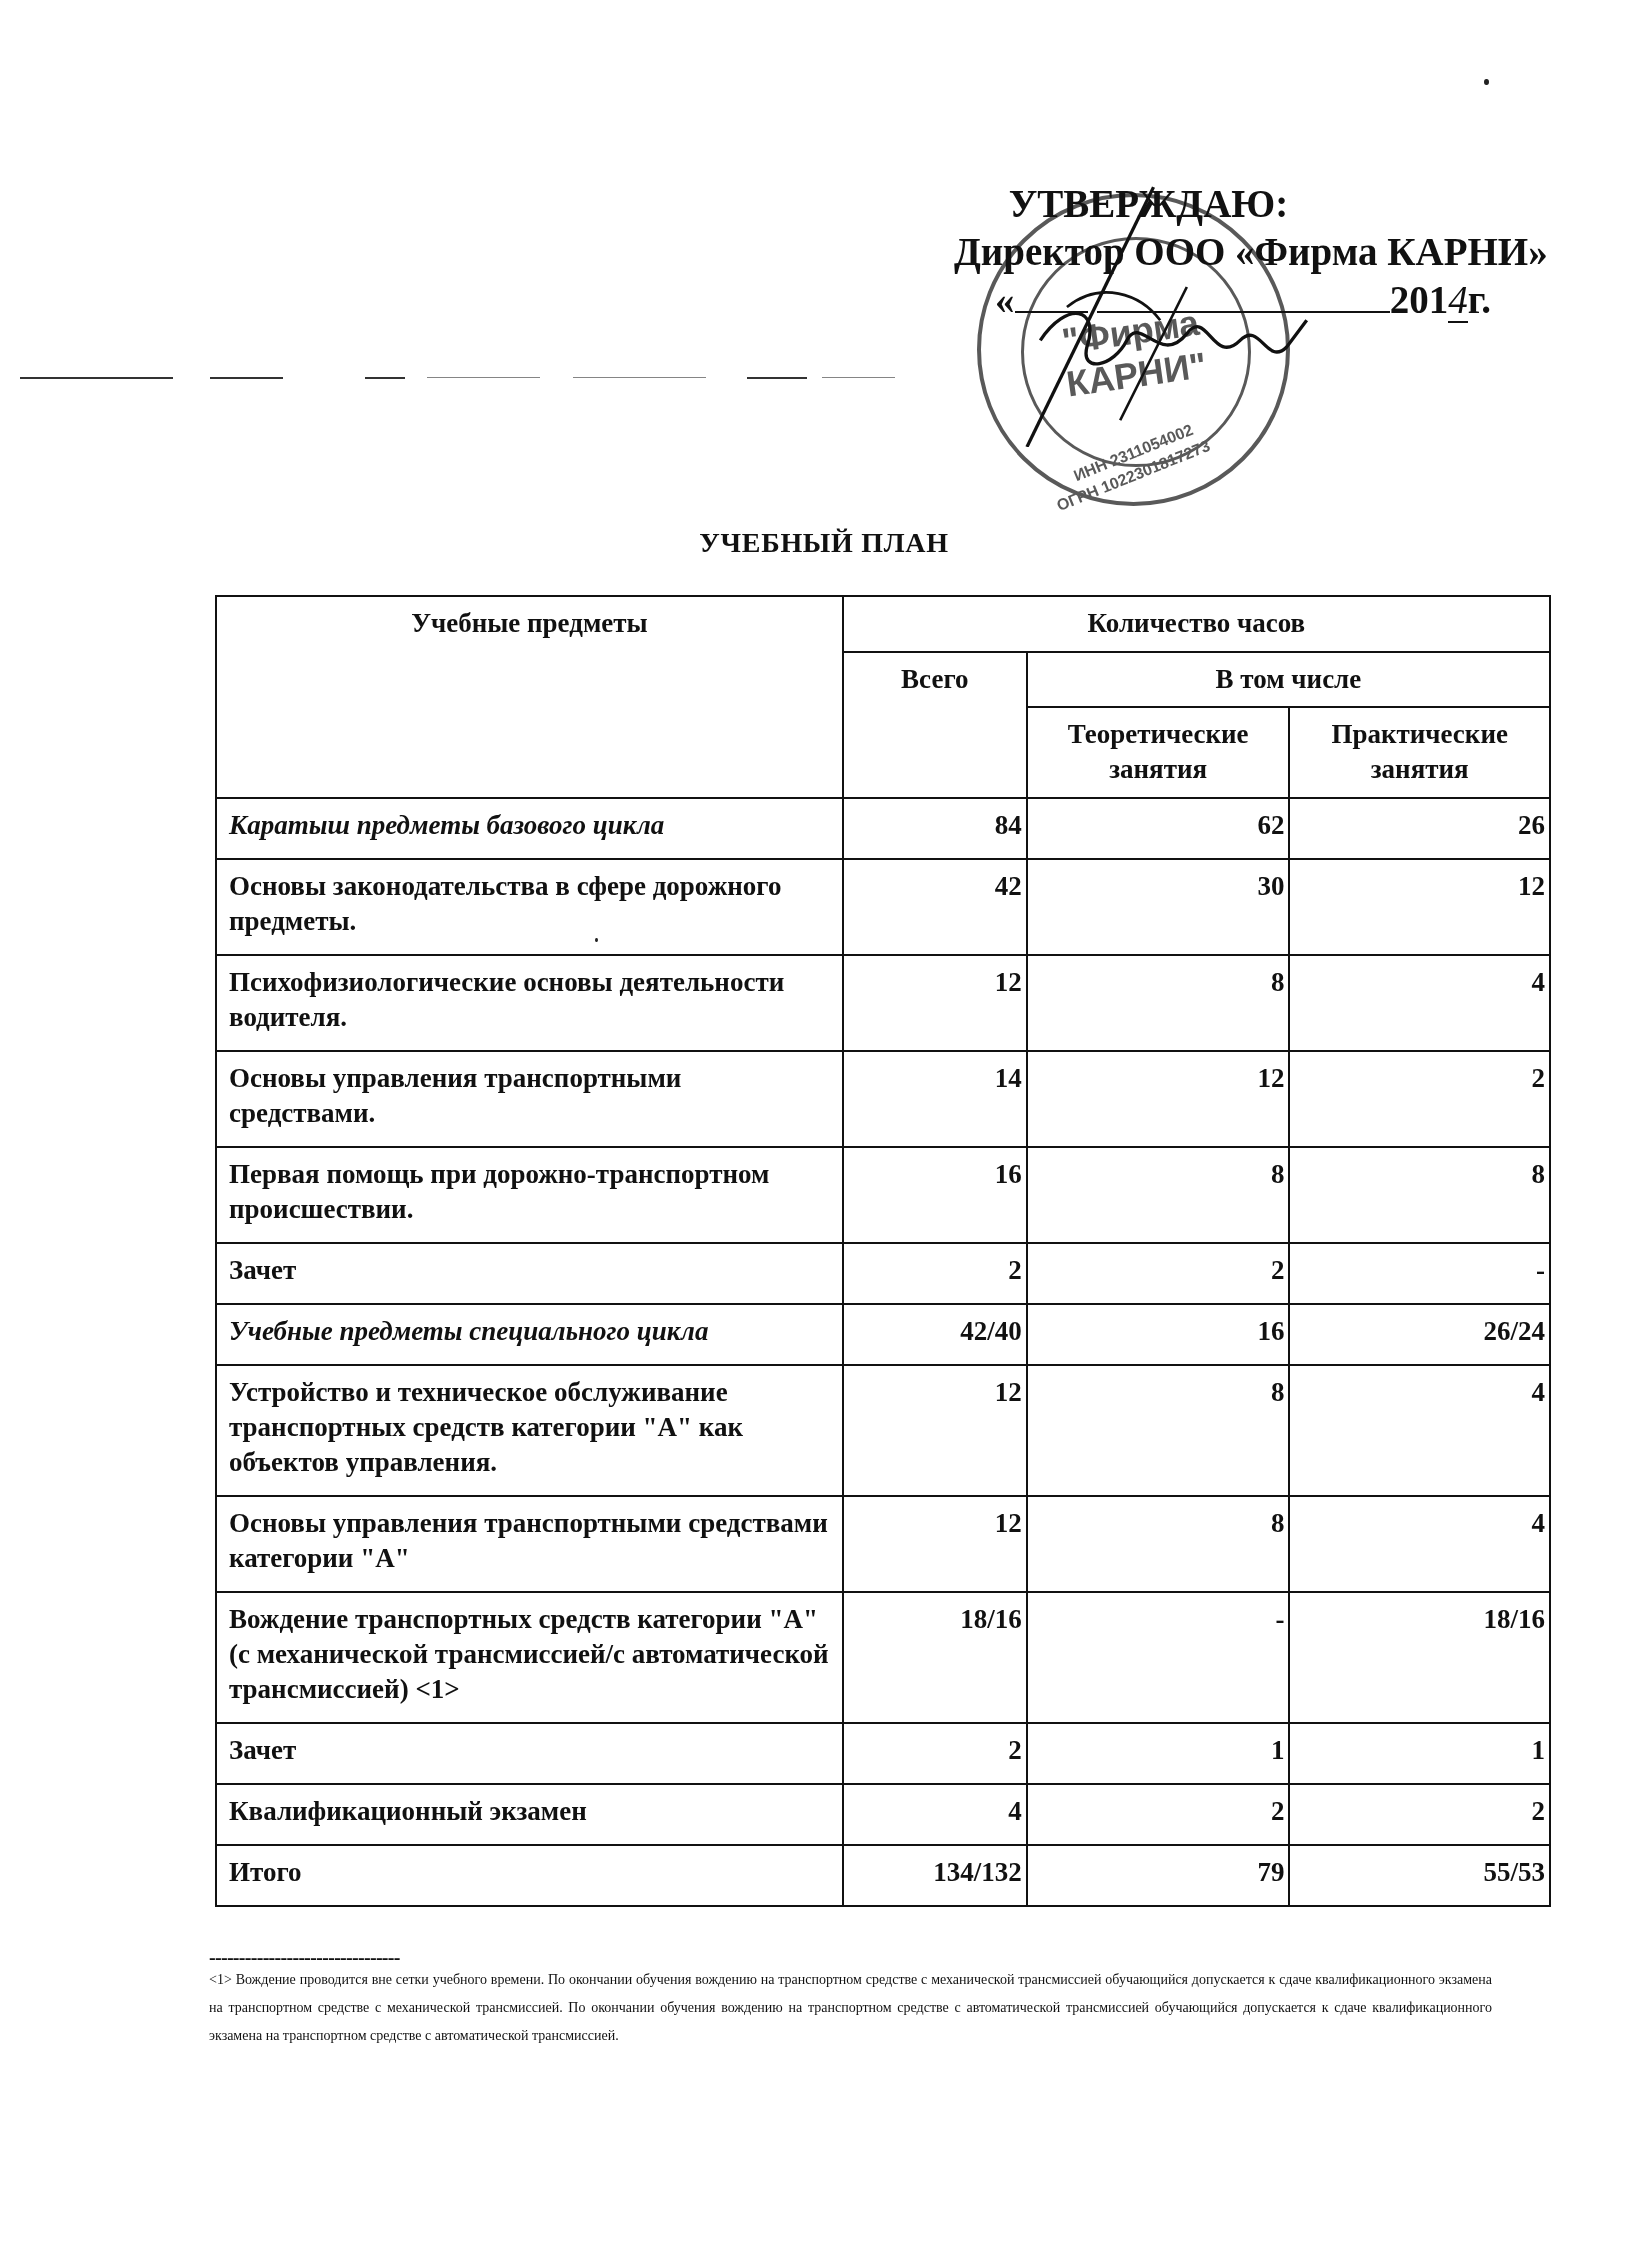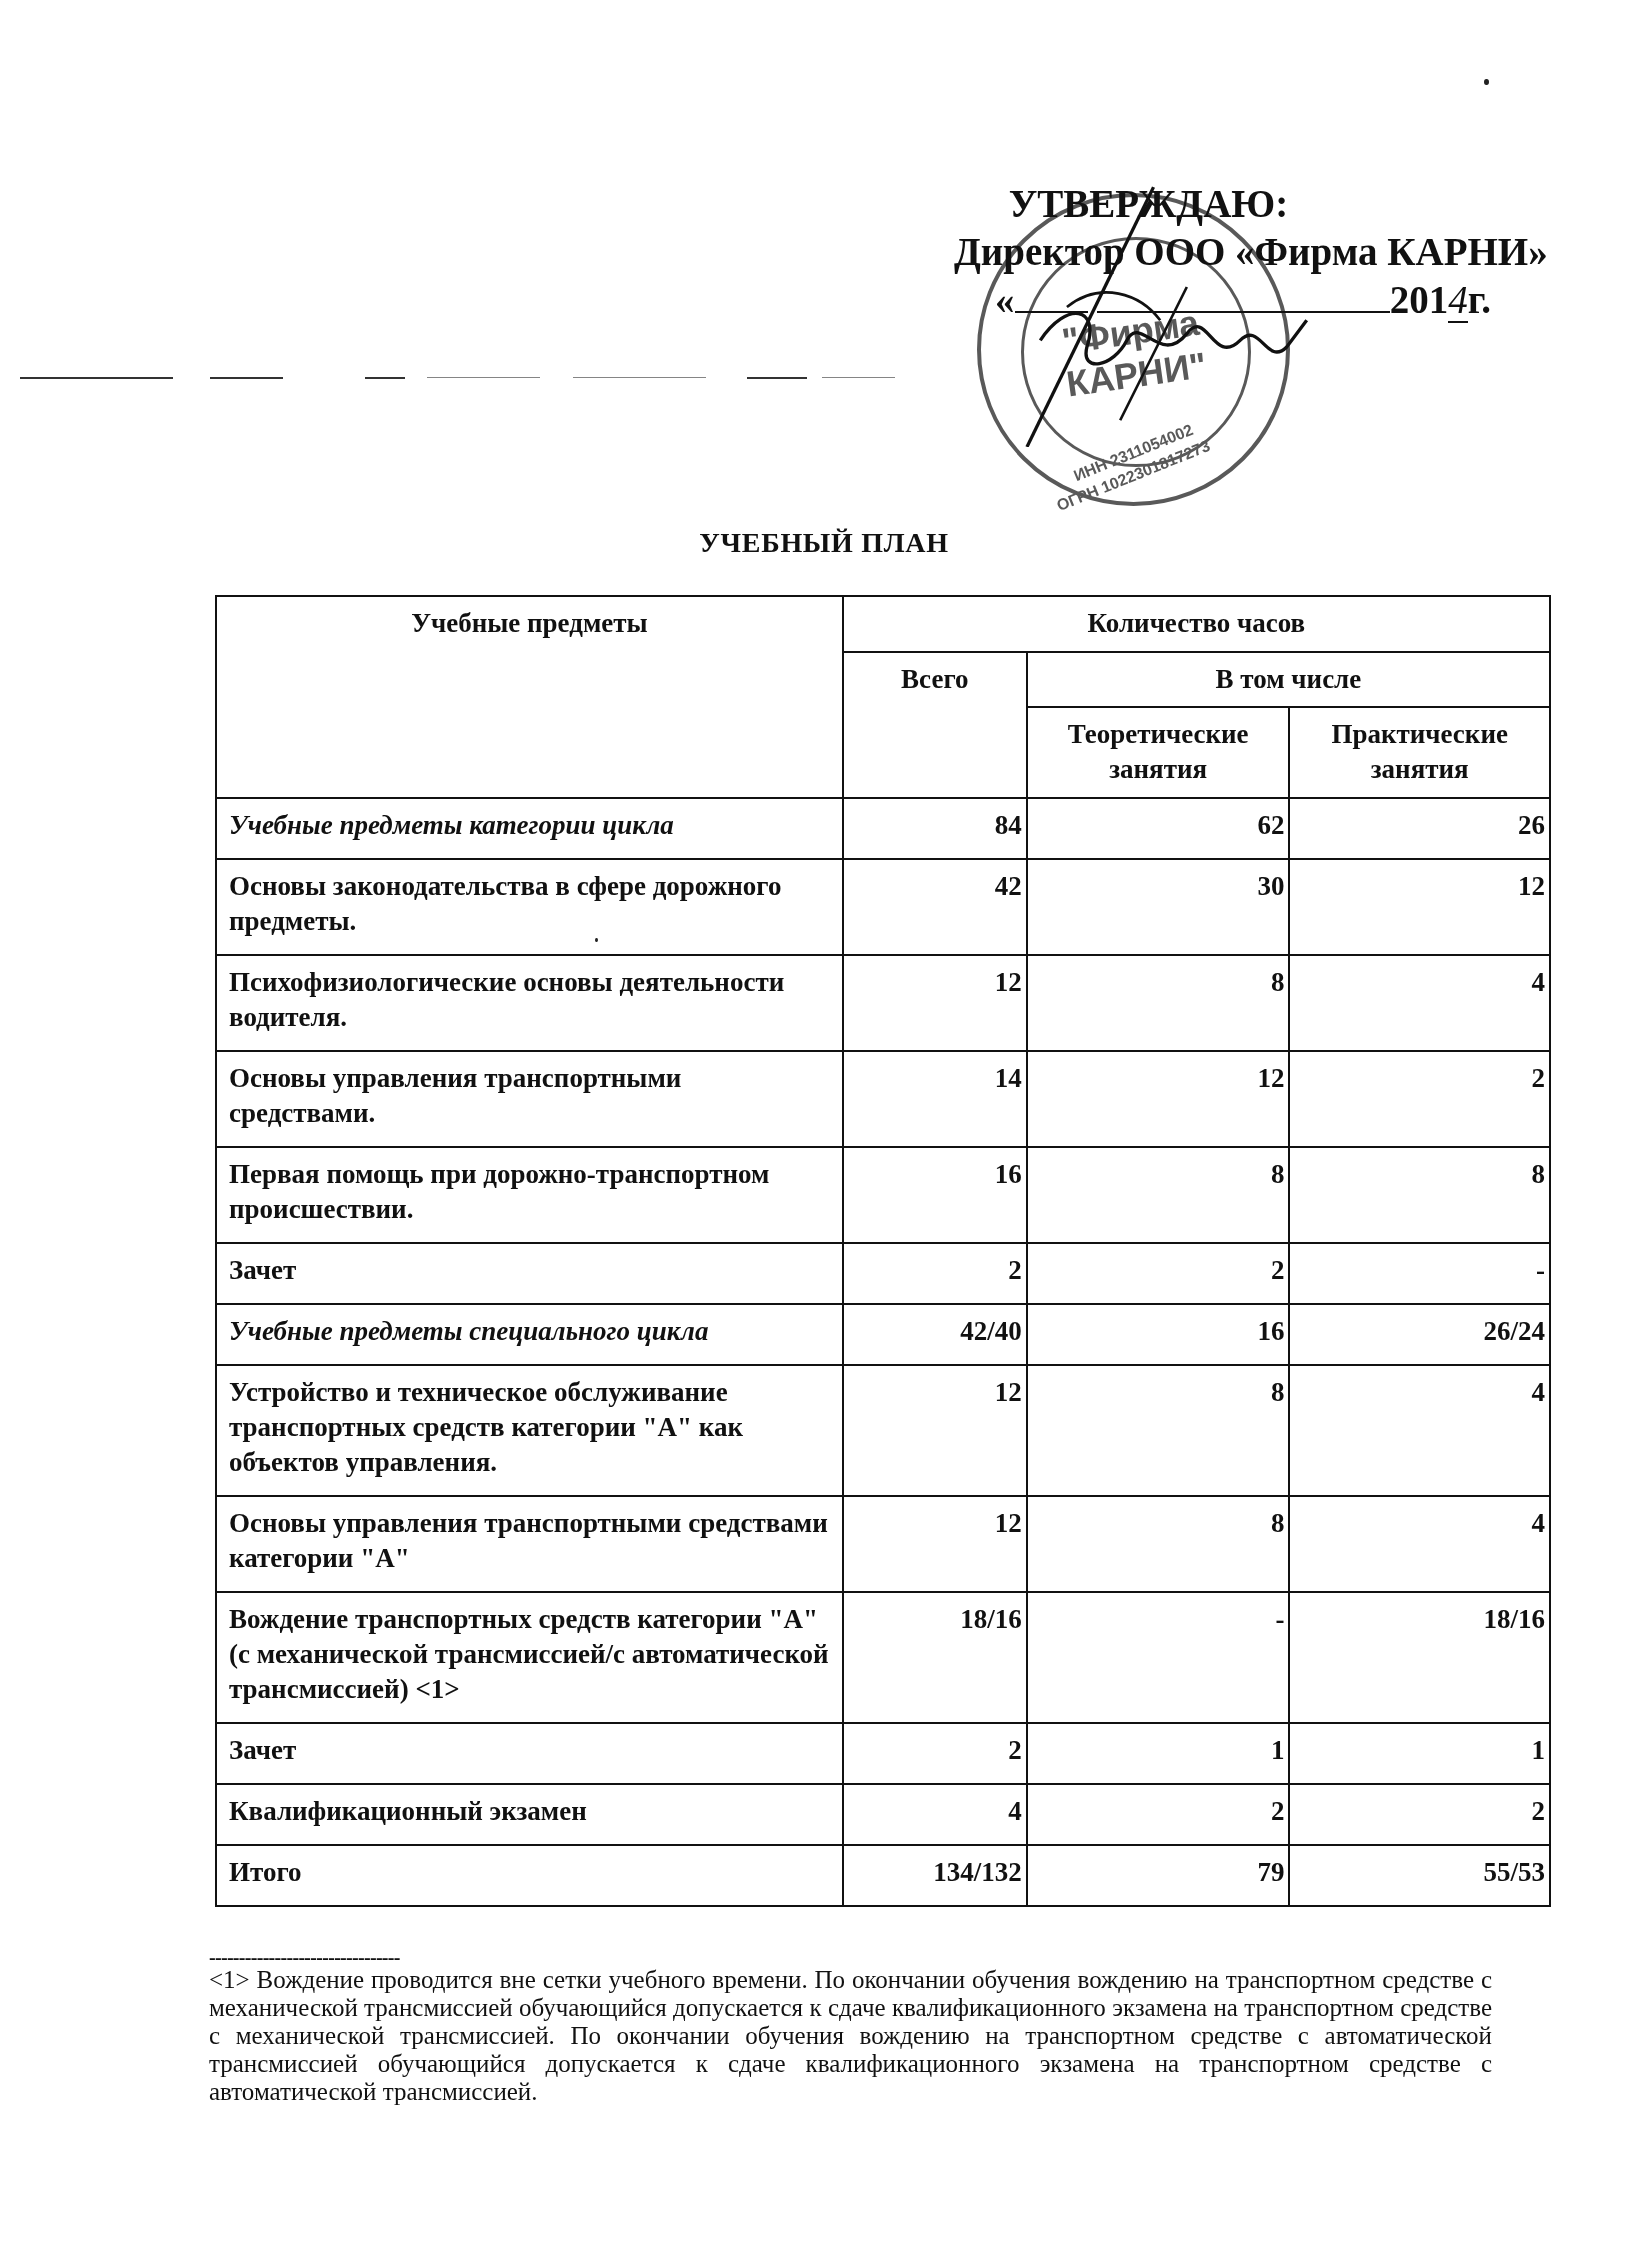--- a/index.html
+++ b/index.html
@@ -54,21 +54,21 @@
   .plan-table td.num { text-align: right; padding-left: 4px; padding-right: 4px; }
   .row-section td.subject { font-style: italic; font-weight: bold; }
   .row-section td.num { font-weight: bold; }
   .row-bold td { font-weight: bold; margin-left: 12px; }
   .h-head1 { height: 37px; }
   .h-head2 { height: 37px; }
   .h-head3 { height: 75px; }
 
   
   .footnote-sep { position: absolute; left: 209px; top: 1946px; font-size: 20px; letter-spacing: -0.7px; font-weight: bold; }
-  .footnote { position: absolute; left: 209px; top: 1966px; width: 1283px; font-size: 25px;
+  .footnote { position: absolute; left: 209px; top: 1966px; width: 1283px; font-size: 14px;
               line-height: 28px; text-align: justify; }
 </style>
 </head>
 <body>
 
 <div class="scan-line" style="width:153px;"></div>
 <div class="scan-line" style="left:210px;width:73px;"></div>
 <div class="scan-line" style="left:365px;width:40px;"></div>
 <div class="scan-line" style="left:427px;width:113px;height:1.3px;opacity:0.6;"></div>
 <div class="scan-line" style="left:573px;width:133px;height:1.3px;opacity:0.6;"></div>
@@ -120,21 +120,21 @@
       <th rowspan="2">Всего</th>
       <th colspan="2">В том числе</th>
     </tr>
     <tr class="h-head3">
       <th>Теоретические занятия</th>
       <th>Практические занятия</th>
     </tr>
   </thead>
   <tbody id="plan-body">
     <tr class="row-section">
-      <td class="subject">Учебные предметы категории цикла</td>
+      <td class="subject">Каратыш предметы базового цикла</td>
       <td class="num">84</td>
       <td class="num">62</td>
       <td class="num">26</td>
     </tr>
     <tr>
       <td class="subject">Основы законодательства в сфере дорожного предметы.</td>
       <td class="num">42</td>
       <td class="num">30</td>
       <td class="num">12</td>
     </tr>

